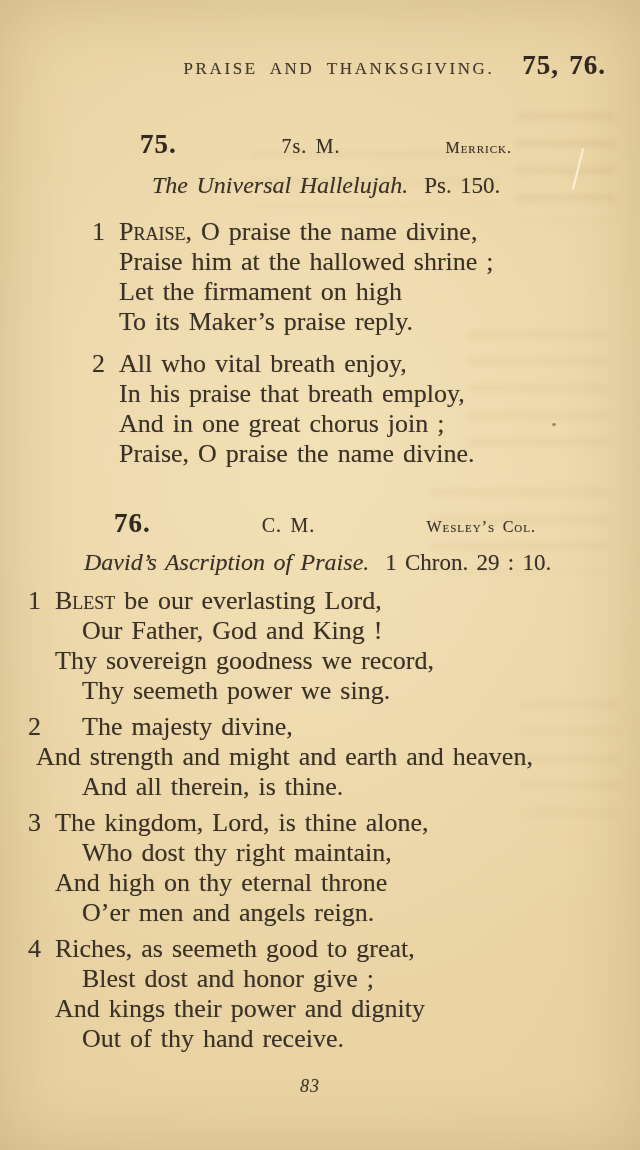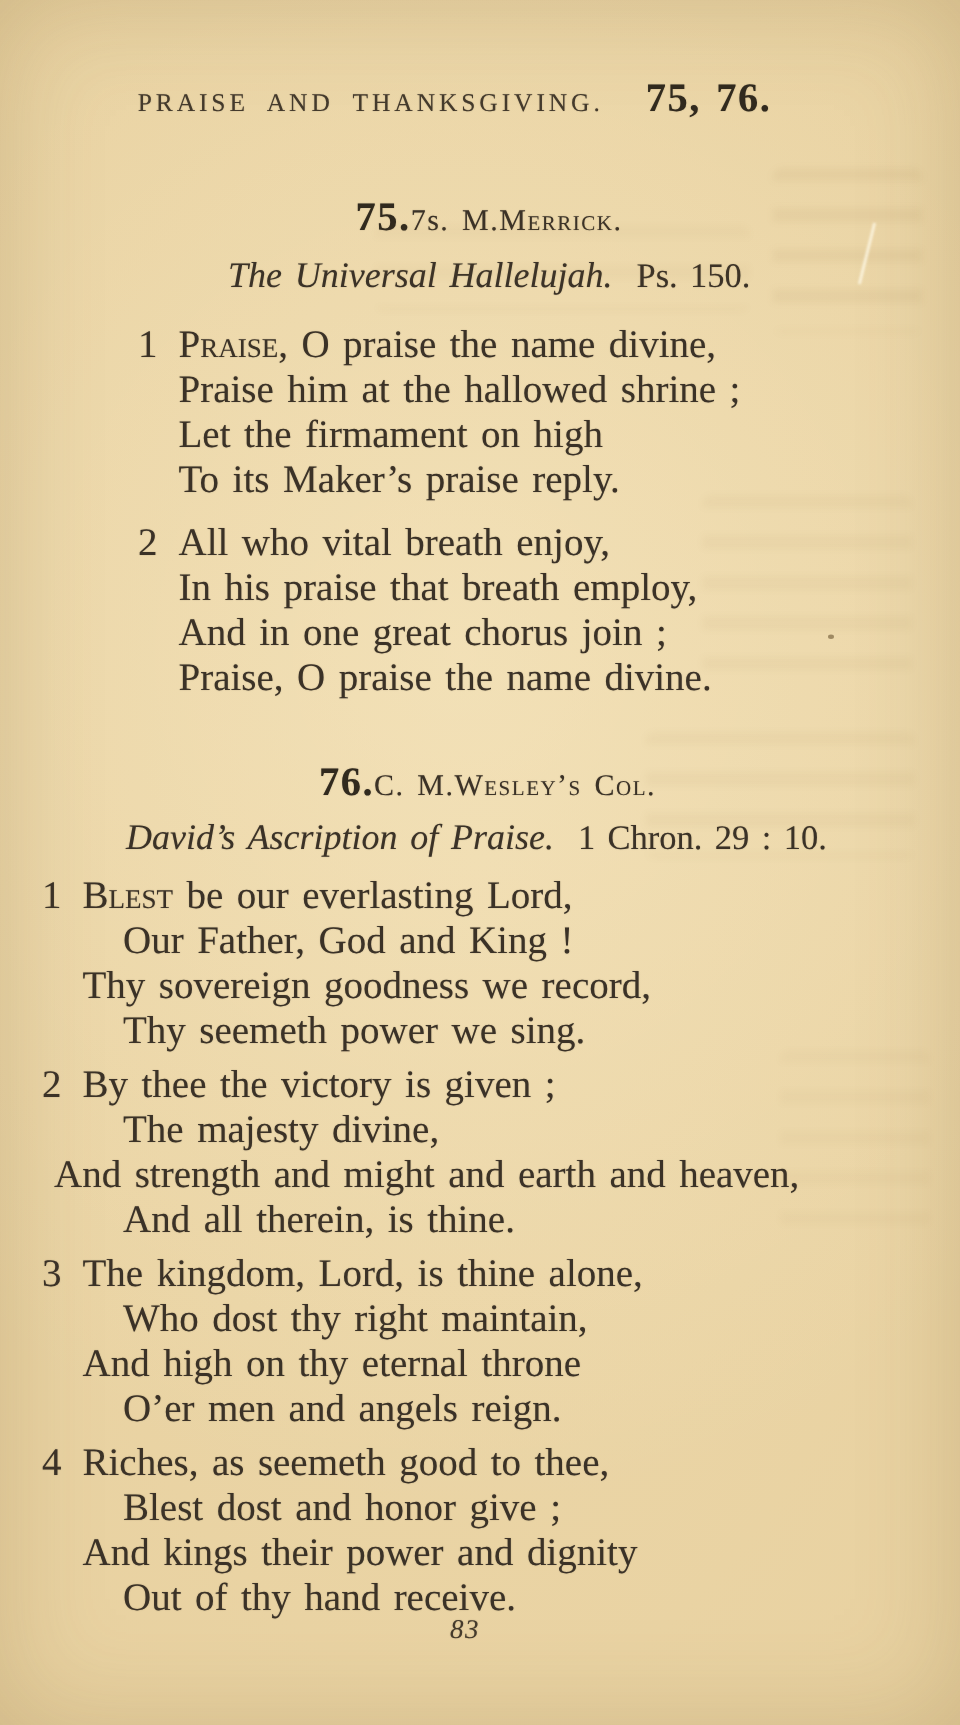--- a/index.html
+++ b/index.html
@@ -50,21 +50,21 @@
     position: absolute;
     top: 423px; left: 552px;
     width: 4px; height: 3px;
     background: rgba(95, 72, 38, 0.55);
     border-radius: 50%;
   }
 
   
   .running-header {
     display: flex;
-    justify-content: center;
+    justify-content: flex-end;
     align-items: baseline;
     gap: 28px;
     padding: 50px 34px 0 0;
     height: 32px;
   }
   .rh-title {
     font-size: 17px;
     letter-spacing: 2.6px;
     word-spacing: 6px;
     color: #443a2c;
@@ -72,38 +72,38 @@
   .rh-nums {
     font-size: 27px;
     font-weight: bold;
     letter-spacing: 1px;
     color: #312a1e;
   }
 
   
   .hymn-heading {
     display: flex;
-    justify-content: center;
+    justify-content: space-between;
     align-items: baseline;
     line-height: 36px;
   }
   .h75 .hymn-heading { margin: 44px 0 0 140px; width: 372px; }
   .h76 .hymn-heading { margin: 36px 0 0 114px; width: 422px; }
   .hymn-number {
     font-size: 27px;
     font-weight: bold;
     letter-spacing: 1px;
     color: #312a1e;
   }
   .hymn-meter {
     font-size: 20px;
     letter-spacing: 1px;
   }
   .hymn-author {
-    font-size: 20px;
+    font-size: 16px;
     font-variant: small-caps;
     letter-spacing: 1px;
   }
 
   .hymn-subtitle {
     display: flex;
     align-items: baseline;
     gap: 16px;
     line-height: 30px;
   }
@@ -216,41 +216,40 @@
         <div class="line"><span class="sc">Blest</span><span> be our everlasting Lord,</span></div>
         <div class="line indent">Our Father, God and King !</div>
         <div class="line">Thy sovereign goodness we record,</div>
         <div class="line indent">Thy seemeth power we sing.</div>
       </div>
     </div>
 
     <div class="stanza">
       <span class="stanza-num">2</span>
       <div class="stanza-lines">
-        <div class="line"><span class="sc"></span><span>By thee the victory is given ;</span></div>
         <div class="line indent">The majesty divine,</div>
         <div class="line outdent">And strength and might and earth and heaven,</div>
         <div class="line indent">And all therein, is thine.</div>
       </div>
     </div>
 
     <div class="stanza">
       <span class="stanza-num">3</span>
       <div class="stanza-lines">
         <div class="line"><span class="sc"></span><span>The kingdom, Lord, is thine alone,</span></div>
         <div class="line indent">Who dost thy right maintain,</div>
         <div class="line">And high on thy eternal throne</div>
         <div class="line indent">O’er men and angels reign.</div>
       </div>
     </div>
 
     <div class="stanza">
       <span class="stanza-num">4</span>
       <div class="stanza-lines">
-        <div class="line"><span class="sc"></span><span>Riches, as seemeth good to thee,</span></div>
+        <div class="line"><span class="sc"></span><span>Riches, as seemeth good to great,</span></div>
         <div class="line indent">Blest dost and honor give ;</div>
         <div class="line">And kings their power and dignity</div>
         <div class="line indent">Out of thy hand receive.</div>
       </div>
     </div>
   </section>
 
   <div class="page-number">83</div>
 
 </div>

